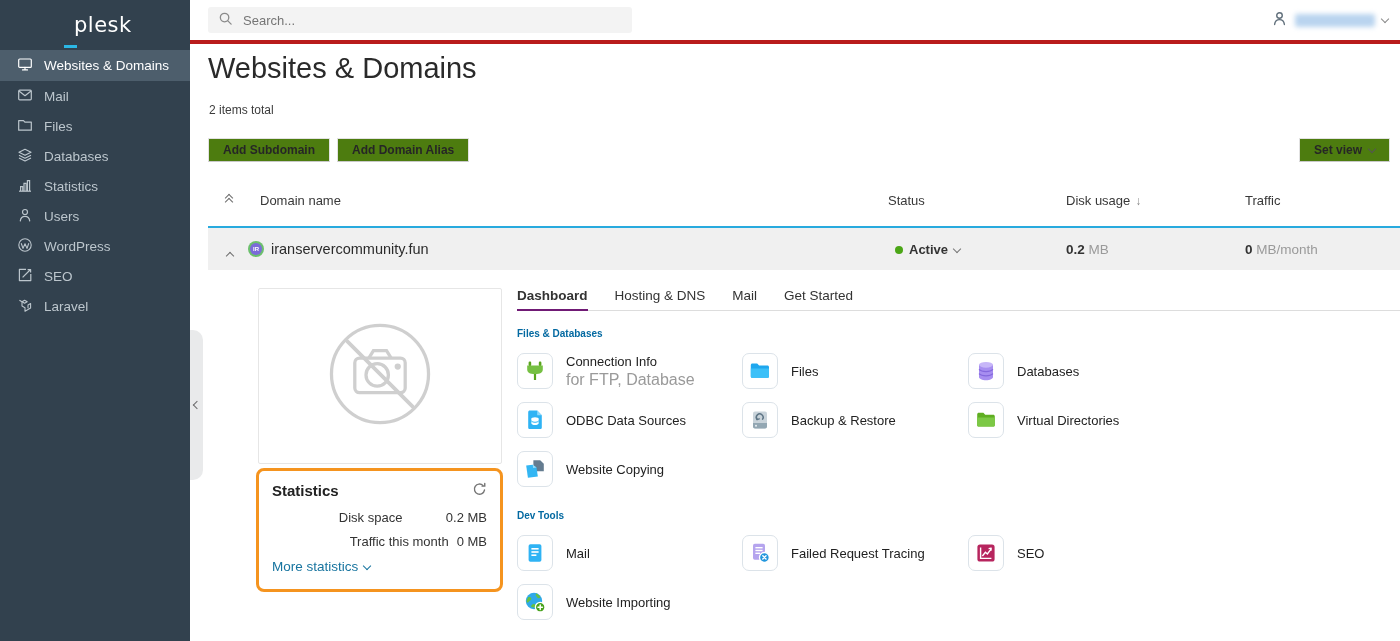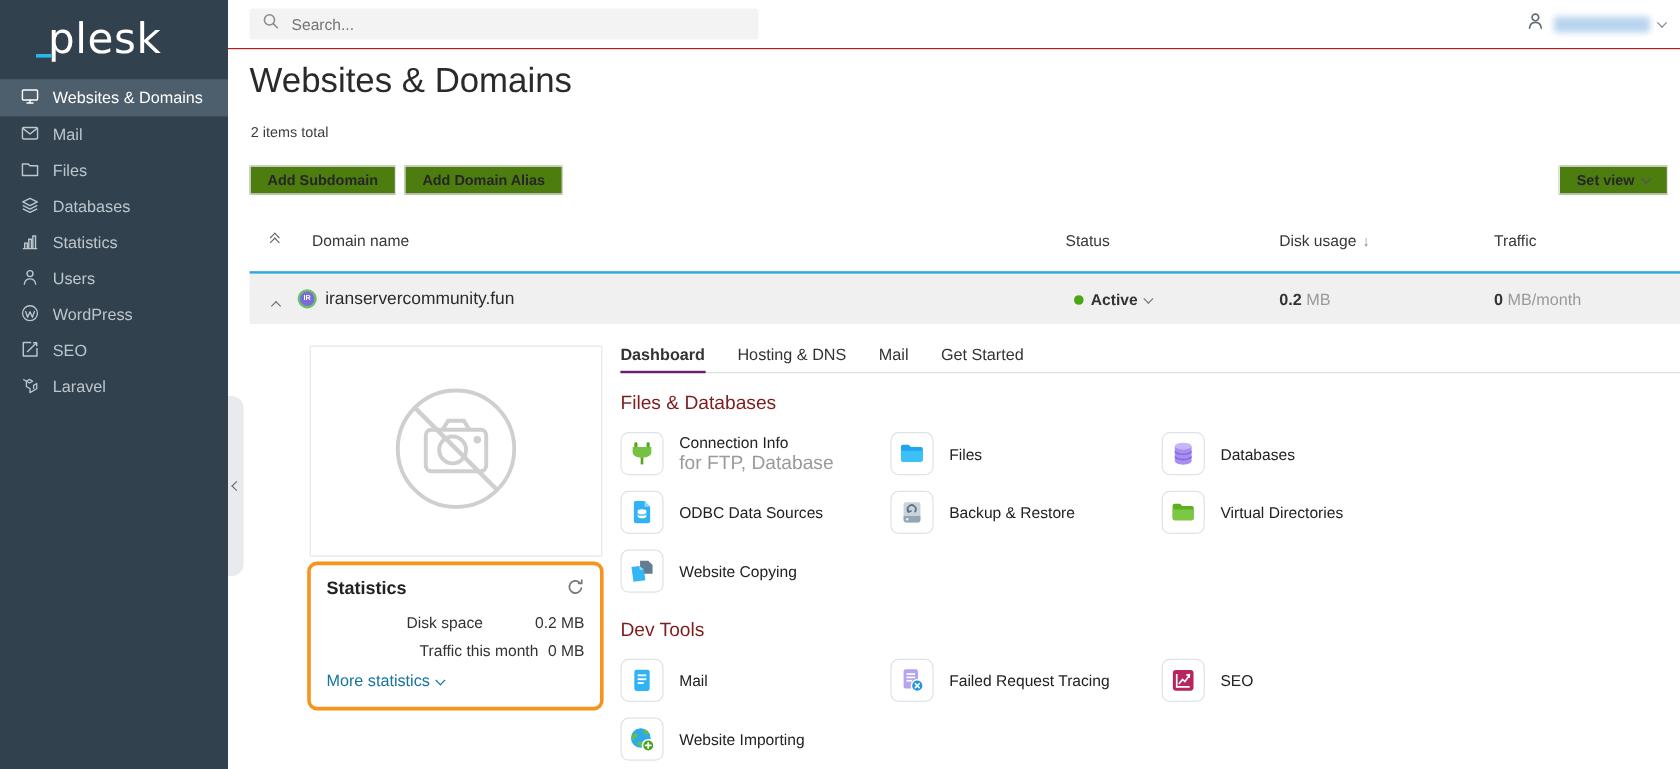--- a/index.html
+++ b/index.html
@@ -1,22 +1,22 @@
 <!DOCTYPE html>
 <html><head>
 <meta charset="utf-8">
 <style>
   html,body{margin:0;padding:0;background:#fff;}
   .app{position:relative;width:1400px;height:641px;overflow:hidden;background:#fff;
        font-family:"Liberation Sans","DejaVu Sans",sans-serif;color:#2e2e2e;}
 
   
   .sidebar{position:absolute;left:0;top:0;width:190px;height:641px;background:#32414e;}
-  .logo{position:relative;padding:13px 0 10px 40px;color:#fff;font-size:35px;letter-spacing:.5px;
-        font-family:"DejaVu Sans",sans-serif;}
+  .logo{position:relative;padding:13px 0 10px 40px;color:#fff;font-size:21px;letter-spacing:.5px;
+        font-family:"DejaVu Sans",sans-serif;margin-left:34px;}
   .logo-u{position:absolute;left:30px;top:45px;width:13px;height:3px;background:#2bb7e5;}
   .nav{margin-top:3px;}
   .nav-item{display:flex;align-items:center;gap:11px;height:30px;padding-left:17px;
             color:#bcc6cd;font-size:13.5px;cursor:pointer;}
   .nav-item.active{background:#4d5e6c;color:#fff;height:31px;}
   .nav-item svg{flex:none;}
 
   
   .rail{position:absolute;left:190px;top:330px;width:13px;height:150px;background:#e9eaeb;
         border-radius:0 10px 10px 0;display:flex;align-items:center;justify-content:center;
@@ -26,21 +26,21 @@
   .cv{display:inline-block;width:5px;height:5px;border-right:1.5px solid currentColor;
       border-bottom:1.5px solid currentColor;}
   .cv-down{transform:rotate(45deg);margin-top:-2px;}
   .cv-up{transform:rotate(-135deg);margin-top:3px;}
   .cv-left{transform:rotate(135deg);}
   .dbl{display:inline-flex;flex-direction:column;gap:0px;color:#6d6d6d;}
   .dbl .cv{margin:0;}
   .dbl .cv:first-child{margin-bottom:-2px;}
 
   
-  .topbar{position:absolute;left:190px;right:0;top:0;height:40px;background:#fff;border-bottom:1px solid #b91c1c;}
+  .topbar{position:absolute;left:190px;right:0;top:0;height:40px;background:#fff;border-bottom:4px solid #b91c1c;}
   .search{position:absolute;left:18px;top:7px;width:424px;height:26px;background:#f3f3f3;border-radius:3px;
           display:flex;align-items:center;padding:0 10px;gap:8px;box-sizing:border-box;}
   .search input{border:none;background:transparent;outline:none;font-size:13px;color:#444;width:100%;
           font-family:"Liberation Sans",sans-serif;}
   .user{position:absolute;right:12px;top:0;height:40px;display:flex;align-items:center;gap:7px;color:#5f6e7a;cursor:pointer;}
   .user-blur{width:80px;height:13px;background:#b9d4ef;border-radius:2px;filter:blur(2.5px);}
 
   
   .h1{position:absolute;left:208px;top:52px;font-size:29px;color:#2a2a2a;font-weight:400;}
   .items-total{position:absolute;left:209px;top:103px;font-size:12px;color:#3c3c3c;}
@@ -86,21 +86,21 @@
   .stat-row{display:flex;margin-top:9px;font-size:13px;color:#333;justify-content:flex-end;}
   .stat-label{width:107px;}
   .stats-more{margin-top:10px;color:#17749f;font-size:13.5px;display:flex;align-items:center;gap:6px;cursor:pointer;}
   .refresh{cursor:pointer;}
 
   
   .detail{position:absolute;left:517px;top:288px;right:0;}
   .tabs{display:flex;gap:27px;border-bottom:1px solid #ddd;}
   .tab{font-size:13.5px;color:#333;cursor:pointer;padding-bottom:6px;}
   .tab.active{font-weight:700;border-bottom:2px solid #701a75;margin-bottom:-1px;}
-  .section-title{font-size:16px;font-weight:400;color:#7f1d1d;margin-top:17px;}
+  .section-title{font-size:10px;font-weight:700;color:#0369a1;margin-top:17px;}
   .section-title.mt2{margin-top:23px;}
   .tools{display:grid;grid-template-columns:225px 226px 1fr;row-gap:13px;margin-top:14px;}
   .tool{display:flex;align-items:center;gap:13px;cursor:pointer;}
   .tool-icon{width:36px;height:36px;border:1px solid #dce3e9;border-radius:7px;background:#fff;
              display:flex;align-items:center;justify-content:center;flex:none;box-sizing:border-box;}
   .tool-label{font-size:13px;color:#222;}
   .tool-sub{font-size:16px;color:#9a9a9a;margin-top:2px;}
 </style>
 </head>
 <body>

